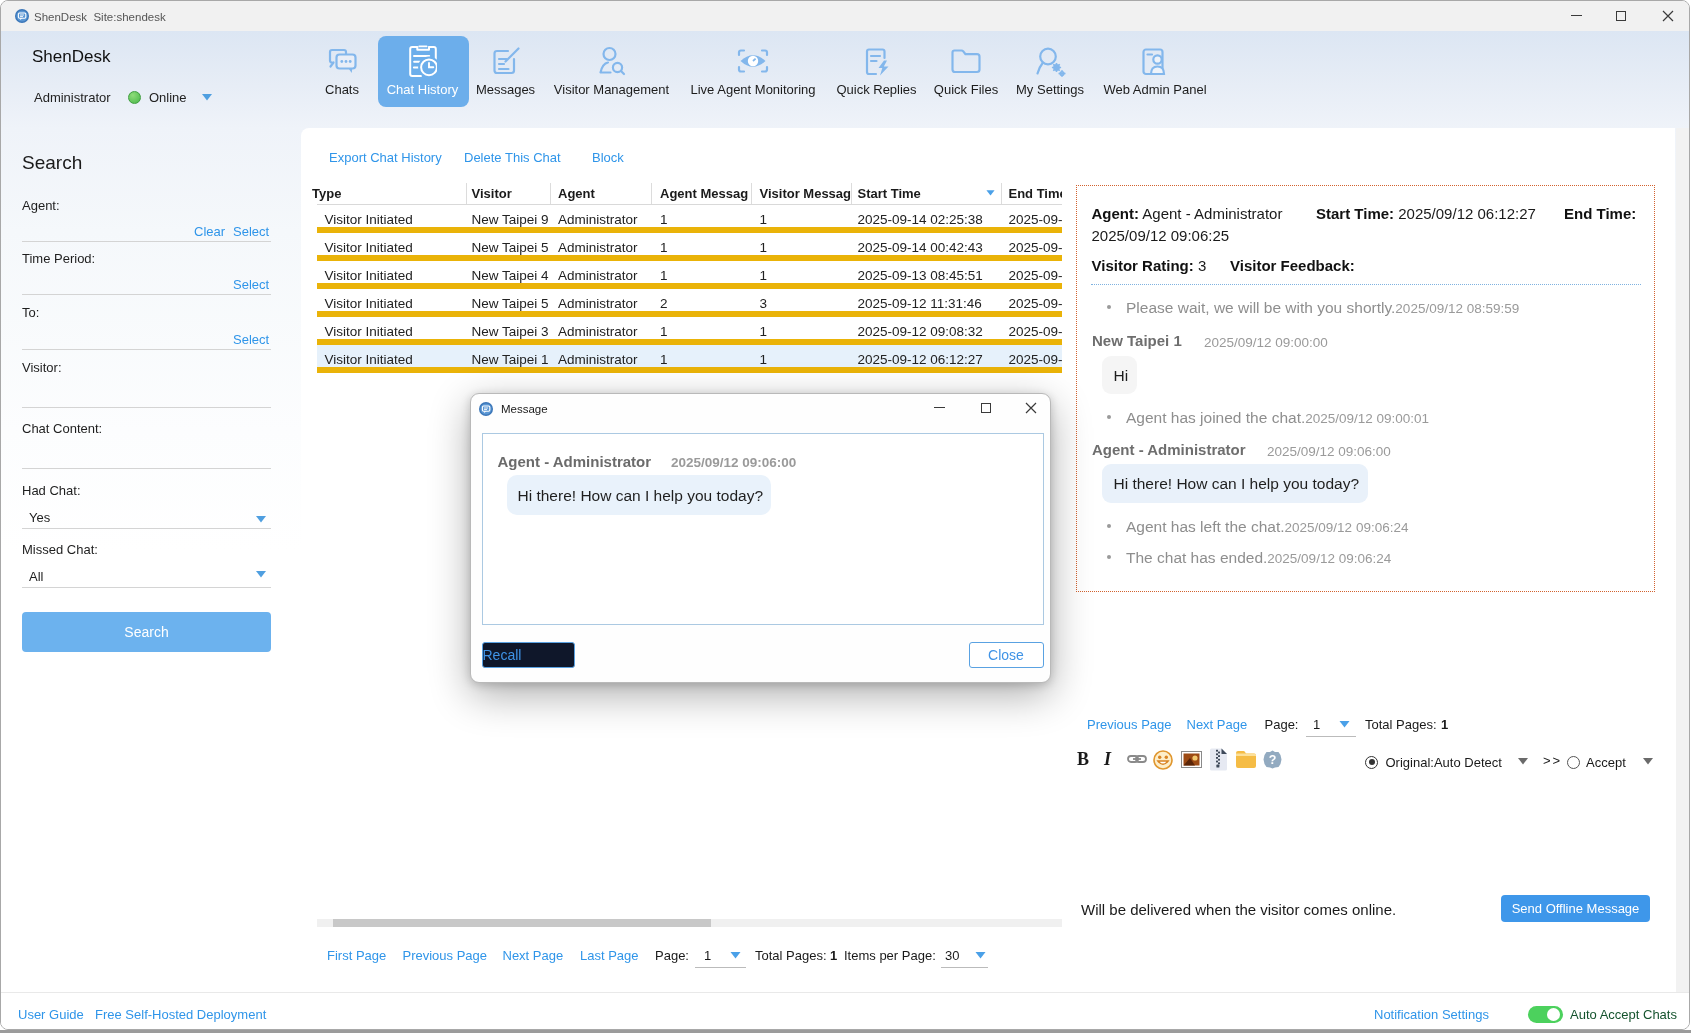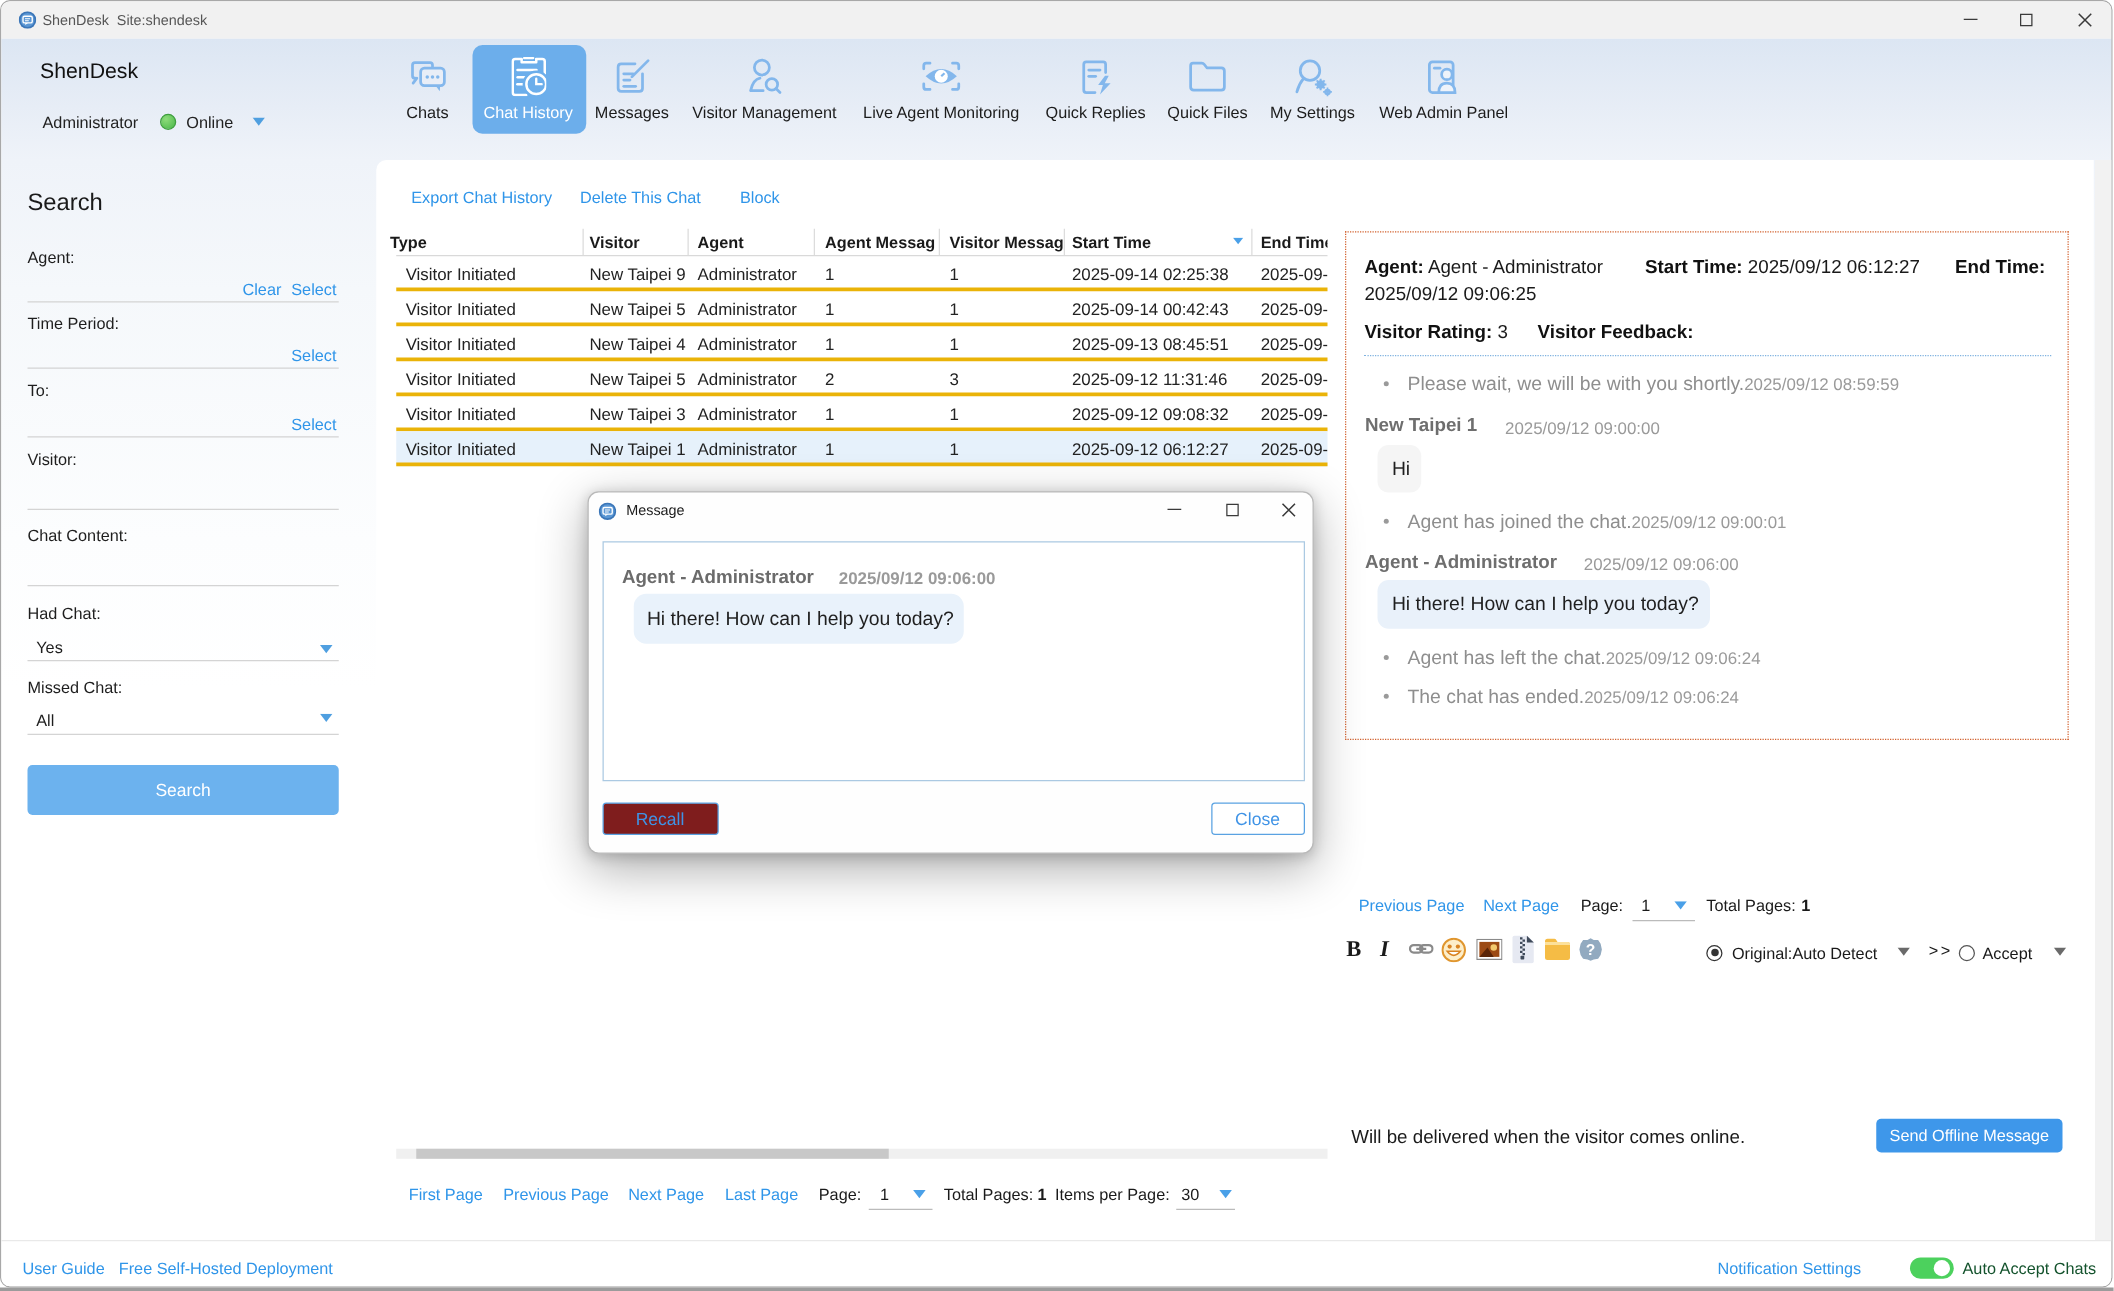--- a/index.html
+++ b/index.html
@@ -185,21 +185,21 @@
         <path d="M1 0 L11 0 L6 6.5 Z" fill="#4f9fe0"></path>
       </svg>
     <div class="sline" style="top:586px"></div>
     <div class="abs" style="left:21px;top:611px;width:249px;height:40px;border-radius:4px;background:#6cb2ee;color:#fff;font-size:14px;text-align:center;line-height:40px">Search</div>
   </div>
 
   <style>
     .tl{position:absolute;font-size:13px;line-height:17px;color:#2f95e9;white-space:nowrap}
     .th{position:absolute;top:185px;font-size:13px;font-weight:bold;color:#1a1a1a;line-height:16px;white-space:nowrap}
     .vsep{position:absolute;top:182px;width:1px;height:21px;background:#dcdcdc}
-    .trow{position:absolute;left:316px;width:745px;height:28px;border-bottom:3px solid #eab308;overflow:hidden}
+    .trow{position:absolute;left:316px;width:745px;height:28px;border-bottom:6px solid #eab308;overflow:hidden}
     .td{position:absolute;top:6px;font-size:13.5px;color:#222;line-height:17px;white-space:nowrap}
     .pgl{position:absolute;top:946px;font-size:13px;line-height:17px;color:#2f95e9;white-space:nowrap}
     .pgd{position:absolute;top:946px;font-size:13px;line-height:17px;color:#1a1a1a;white-space:nowrap}
   </style>
   <div id="mainarea">
     <div class="tl" style="left:328px;top:148px">Export Chat History</div>
     <div class="tl" style="left:463px;top:148px">Delete This Chat</div>
     <div class="tl" style="left:591px;top:148px">Block</div>
 
     <div class="th" style="left:311px">Type</div>
@@ -434,15 +434,15 @@
   <div class="abs" style="left:934px;top:407px;width:11px;height:1.4px;background:#3a3a3a"></div>
   <div class="abs" style="left:980.5px;top:403px;width:10px;height:10px;border:1.2px solid #3a3a3a"></div>
   <svg class="abs" style="left:1025px;top:402px" width="12" height="12" viewBox="0 0 12 12">
     <path d="M1 1 L11 11 M11 1 L1 11" stroke="#3a3a3a" stroke-width="1.2"></path>
   </svg>
   <div class="abs" style="left:481.5px;top:433px;width:562px;height:192px;border:1px solid #abc9e2;background:#fff"></div>
   <div class="abs" style="left:497.5px;top:451.5px;font-size:15px;font-weight:bold;color:#6b6b6b;line-height:19px">Agent - Administrator</div>
   <div class="abs" style="left:671px;top:453.5px;font-size:13.5px;font-weight:bold;color:#9a9a9a;line-height:17px">2025/09/12 09:06:00</div>
   <div class="abs" style="left:506.5px;top:475px;width:264px;height:40px;border-radius:10px;background:#e9f2fb"></div>
   <div class="abs" style="left:517.5px;top:485.5px;font-size:15.5px;color:#1f1f1f;line-height:19px">Hi there! How can I help you today?</div>
-  <div class="abs" style="left:481.5px;top:642px;width:93px;height:26px;border:1px solid #5aa2e2;border-radius:3px;background:#7f1d1d;color:#3f93e6;font-size:14px;text-align:center;line-height:24px">Recall</div>
+  <div class="abs" style="left:481.5px;top:642px;width:93px;height:26px;border:1px solid #5aa2e2;border-radius:3px;background:#0f172a;color:#3f93e6;font-size:14px;text-align:left;line-height:24px">Recall</div>
   <div class="abs" style="left:968.5px;top:642px;width:75px;height:26px;border:1px solid #5aa2e2;border-radius:3px;background:#fff;color:#3f93e6;font-size:14px;text-align:center;line-height:24px">Close</div>
 </div>
 
 </body></html>

